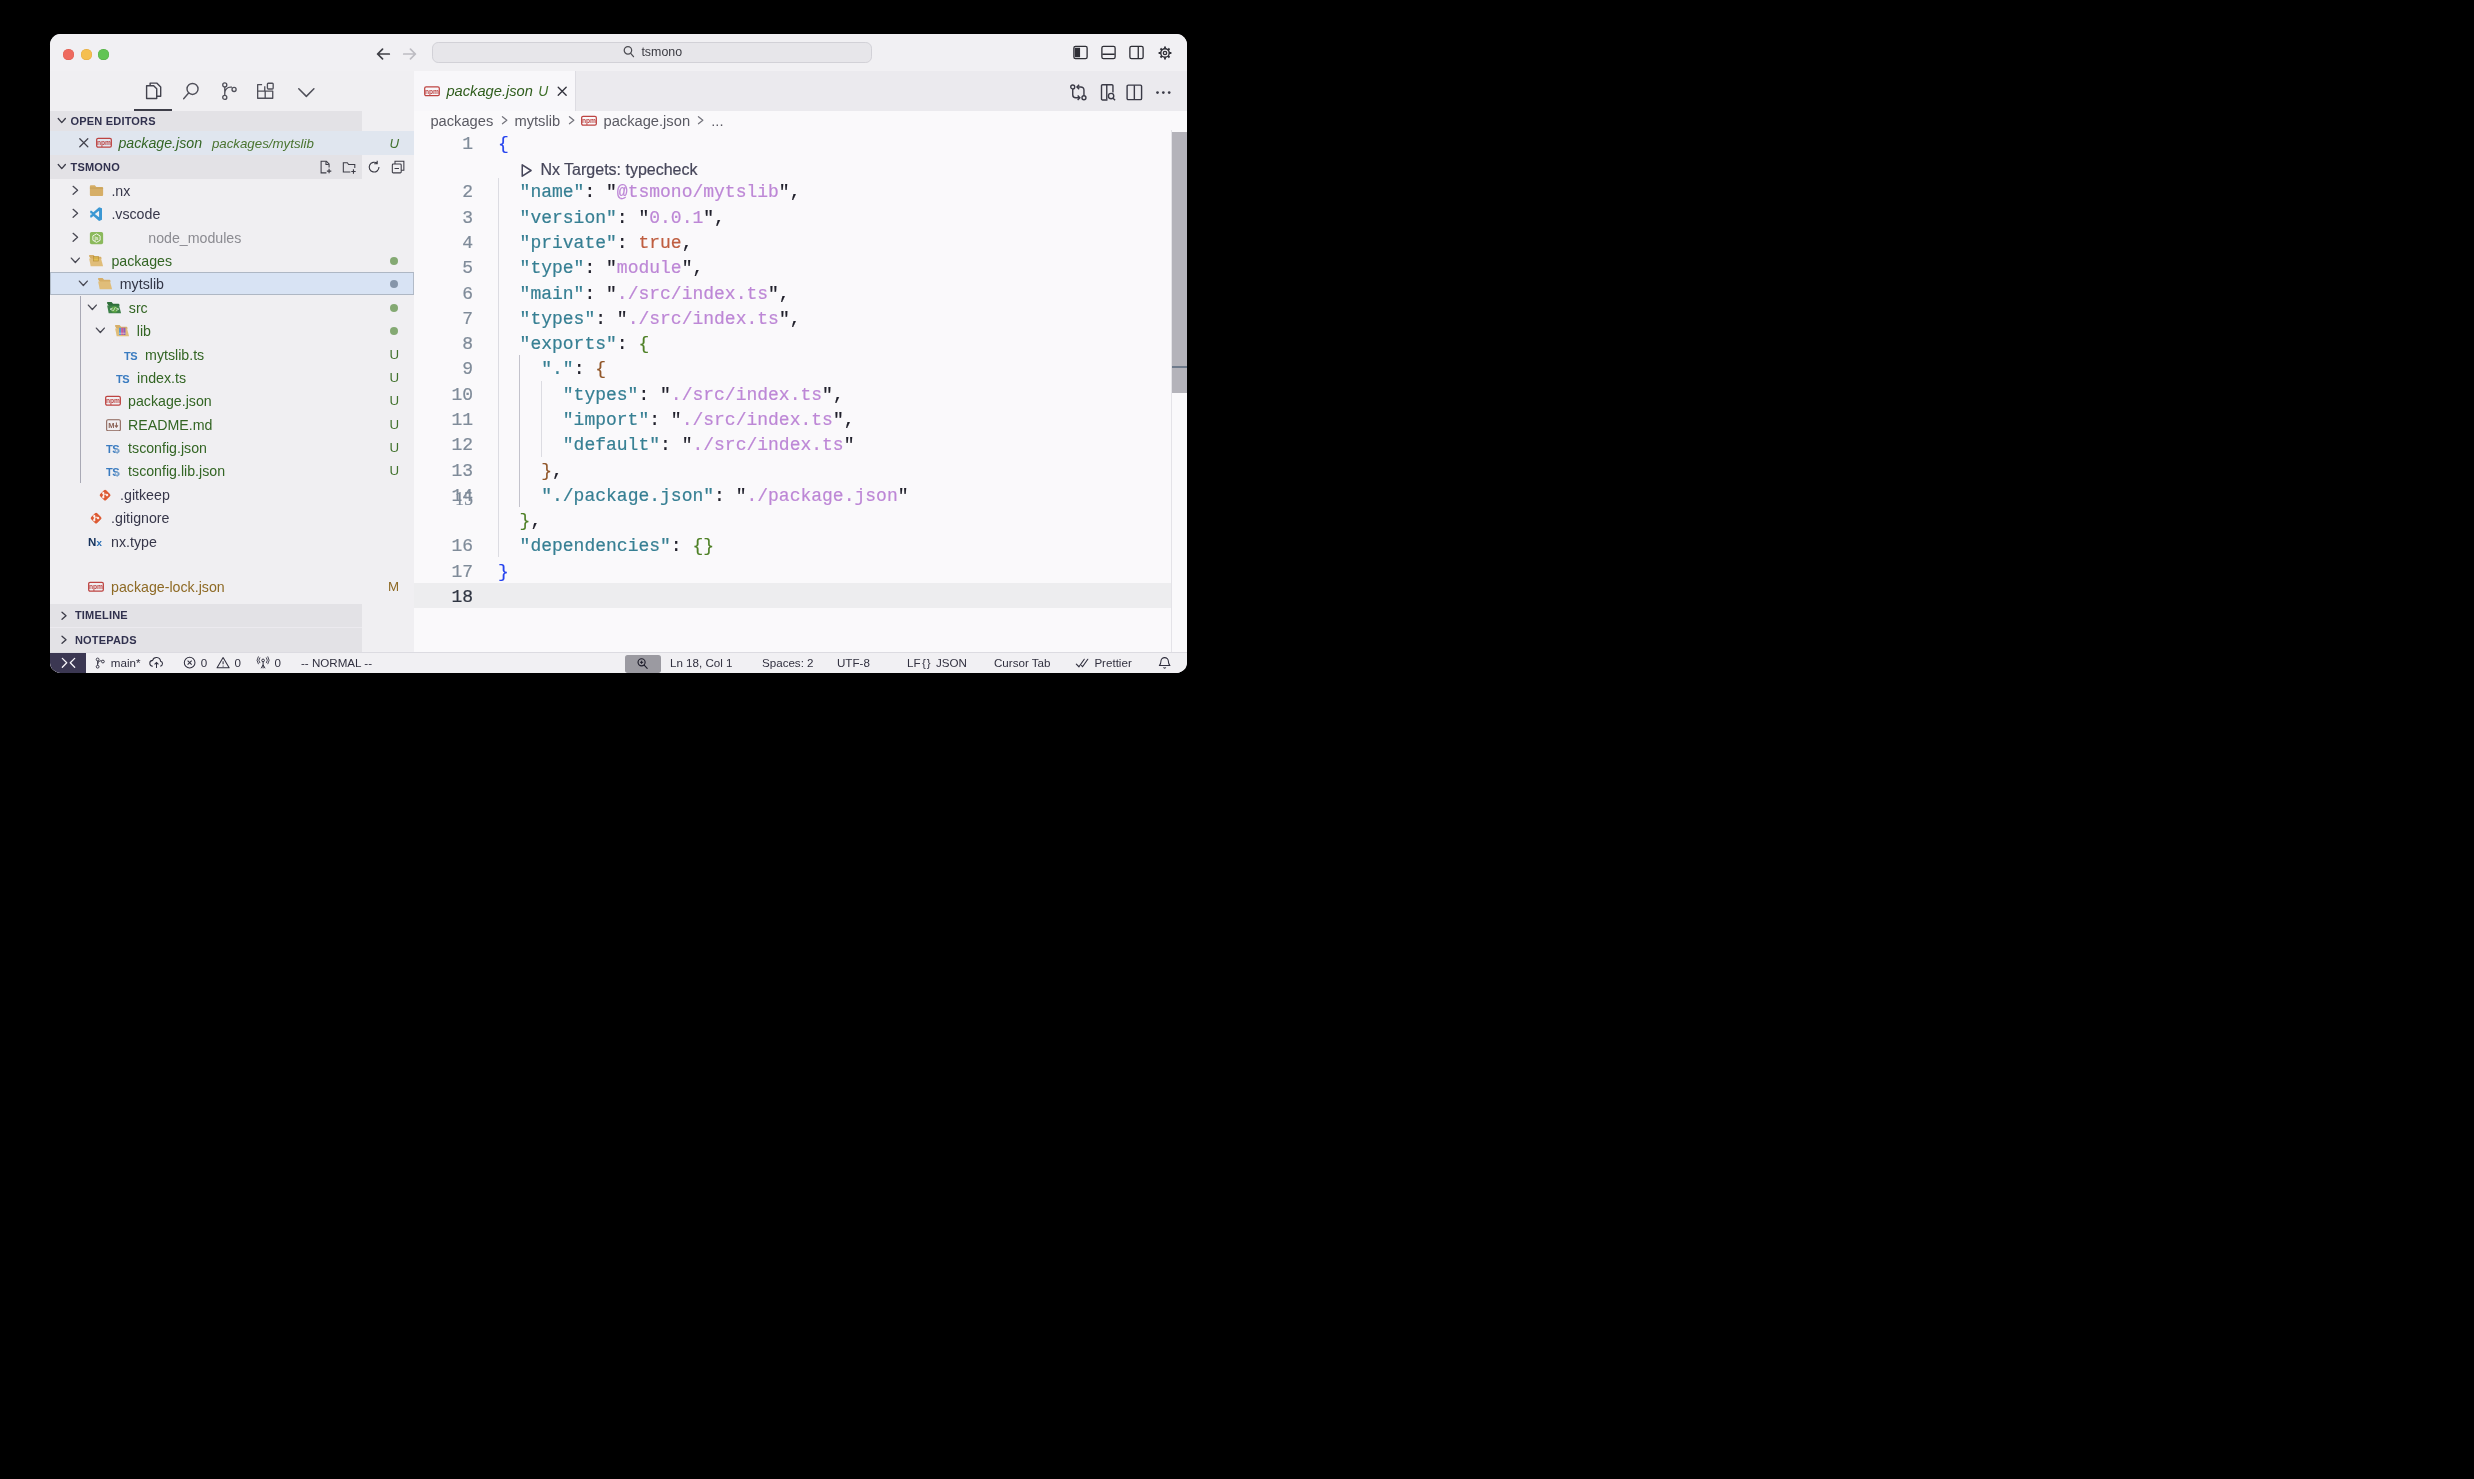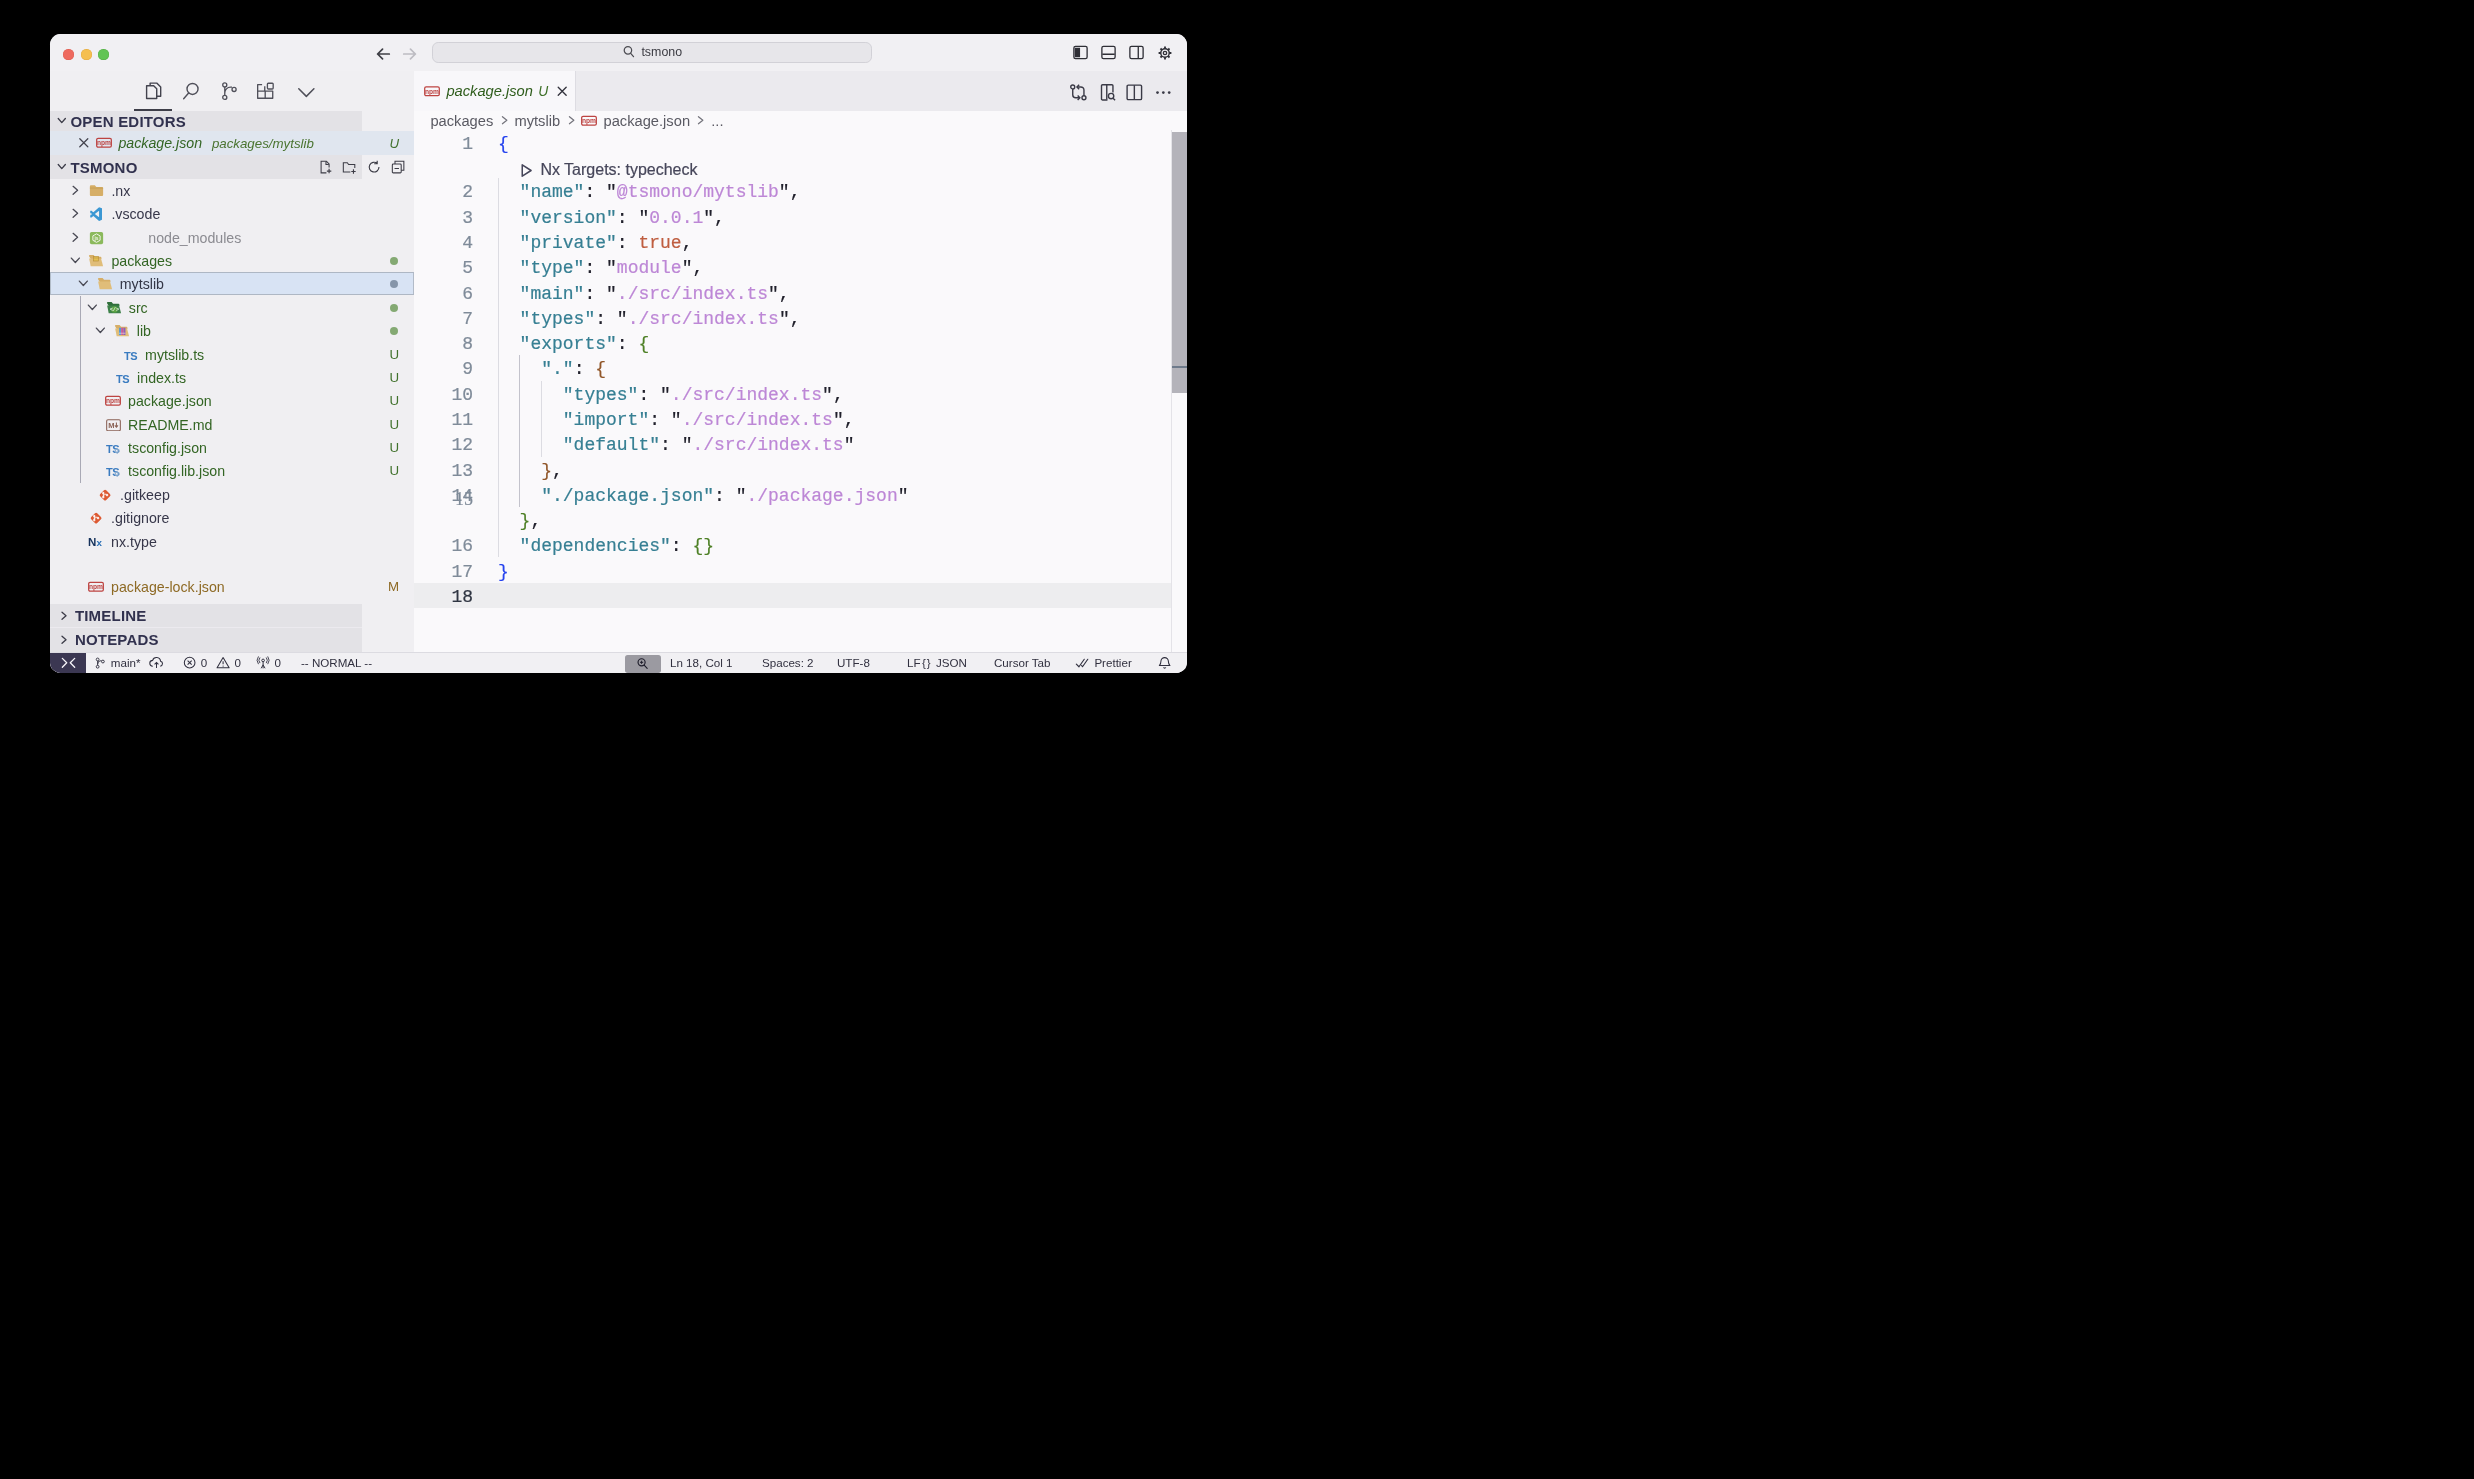--- a/index.html
+++ b/index.html
@@ -15,21 +15,21 @@
   .tl { position:absolute; top:15px; width:10.7px; height:10.7px; border-radius:50%; }
   #cmdbox {
     position:absolute; left:382px; top:7.6px; width:440px; height:21px;
     background:#e7e6ea; border:0.9px solid #d2d1d7; border-radius:6.2px;
     display:flex; align-items:center; justify-content:center; gap:6.2px;
     color:#3b3b42; font-size:12.4px;
   }
   
   #sidebar { position:absolute; left:0; top:37px; width:364px; height:580px; background:#f0eff2; }
   .sechdr { position:absolute; left:0; width:312px; background:#e3e2e6; display:flex; align-items:center;
-            font-size:15px; font-weight:bold; color:#31314e; letter-spacing:0.2px; }
+            font-size:11px; font-weight:bold; color:#31314e; letter-spacing:0.2px; }
   .row { position:absolute; left:0; width:364px; height:23.4px; display:flex; align-items:center; font-size:14.2px; color:#37374a; }
   .grn { color:#336524; }
   .badge { position:absolute; right:15px; font-size:13.3px; color:#40712c; font-style:normal; }
   .dot { position:absolute; left:340px; top:50%; margin-top:-4px; width:8px; height:8px; border-radius:50%; }
   .icobox { width:16px; display:flex; justify-content:center; }
   .lbl { margin-left:7.1px; white-space:nowrap; }
   .gray { color:#8b8b91;margin-left:44px; }
   .gold { color:#8e6a25; }
   .tw { flex:none; }
   .fi { flex:none; }

